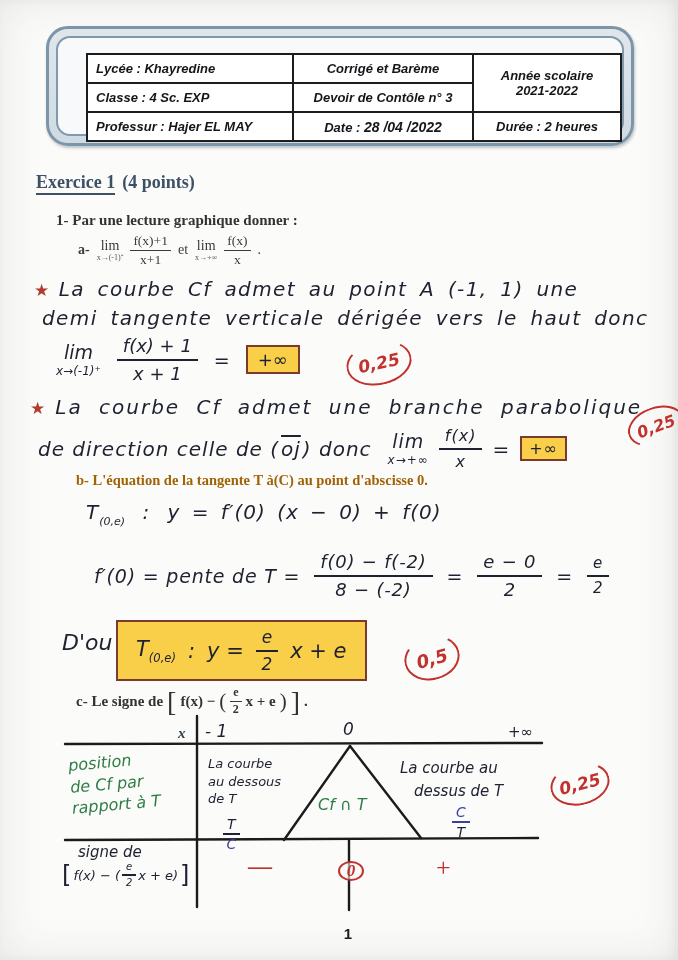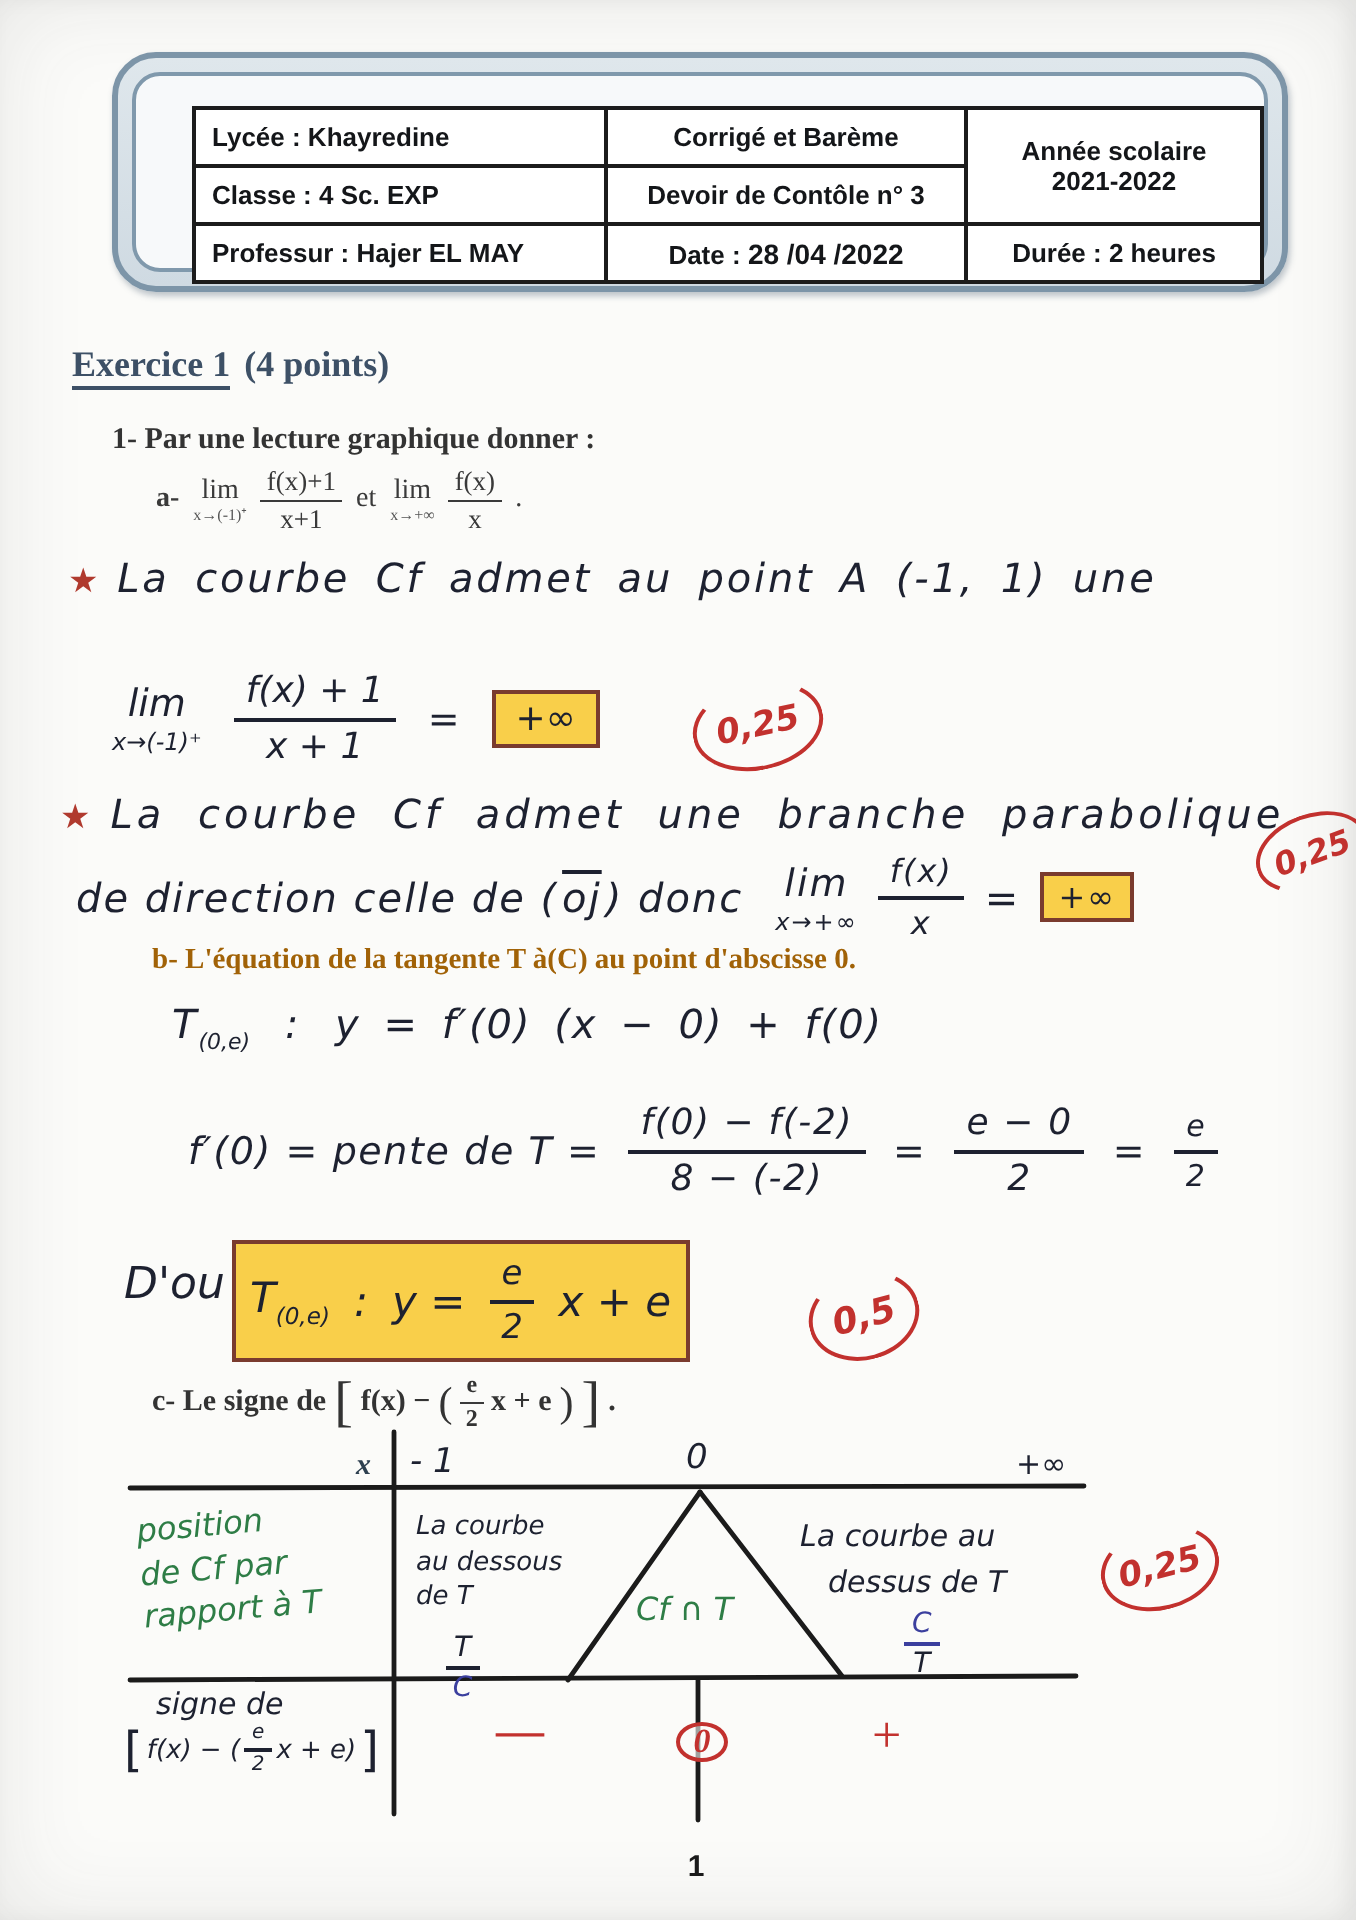--- a/index.html
+++ b/index.html
@@ -5,24 +5,25 @@
   * { margin:0; padding:0; box-sizing:border-box; }
   body { background:#d8d8d6; font-family:"Liberation Serif", serif; }
   .page {
     position:relative; width:678px; height:960px; margin:0 auto;
     background:#fbfbf9; overflow:hidden;
     box-shadow: inset 0 0 45px rgba(60,60,60,0.10), inset -4px 0 10px rgba(0,0,0,0.05);
     color:#2b2b2b;
   }
   
   .hdr-outer {
-    position:absolute; left:56px; top:26px; width:588px; height:120px;
+    position:absolute; left:46px; top:26px; width:588px; height:120px;
     border:3px solid #7d95a8; border-radius:22px;
     background:linear-gradient(180deg,#dfe7ec,#cfdae2);
     box-shadow: 1px 2px 3px rgba(70,90,110,0.35);
+    font-style: italic;
   }
   .hdr-inner {
     position:absolute; left:7px; top:7px; right:7px; bottom:7px;
     border:2px solid #8099ac; border-radius:14px; background:#f7f9fa;
   }
   table.hdr { position:absolute; left:28px; top:15px; border-collapse:collapse;
     font-family:"Liberation Sans", sans-serif; font-weight:bold; font-size:13px; color:#141619; background:#fff; }
   table.hdr td { border:2px solid #1c1c1c; padding:2px 8px; vertical-align:middle; }
   td.c1 { width:206px; } td.c2 { width:180px; text-align:center; } td.c3 { width:148px; text-align:center; }
   table.hdr tr { height:29px; }
@@ -119,20 +120,21 @@
     <span class="pfrac">
         <span class="n">f(x)</span>
         <span class="d">x</span>
       </span>
     <span>.</span>
   </div>
 
   <div class="hw hw-line" style="position:absolute; left:34px; top:277px;">
     <span class="star">★</span><span>La courbe Cf admet au point A (-1, 1) une</span>
   </div>
+  <div class="hw hw-line" style="position:absolute; left:42px; top:306px;">demi tangente verticale dérigée vers le haut donc</div>
   <div class="hw" style="position:absolute; left:56px; top:336px; display:flex; align-items:center; gap:16px;">
     <span class="hwlim"><span class="op">lim</span><span class="s">x→(-1)⁺</span></span>
     <span class="hwfrac" style="font-size:18px;">
         <span class="n">f(x) + 1</span>
         <span class="d">x + 1</span>
       </span>
     <span style="font-size:19px;">=</span>
     <span class="ybox" style="font-size:18px;">+∞</span>
   </div>
   <div class="circle" style="left:346px; top:341px; width:66px; height:44px; transform:rotate(-12deg); font-size:17px; border-top-color:transparent;">0,25</div>
@@ -174,21 +176,21 @@
         <span class="d">2</span>
       </span>
     <span>=</span>
     <span class="hwfrac" style="font-size:15px;">
         <span class="n">e</span>
         <span class="d">2</span>
       </span>
   </div>
 
   <div class="hw" style="position:absolute; left:62px; top:630px; font-size:22px;">D'ou</div>
-  <div class="ybox hw" style="position:absolute; left:116px; top:620px; display:flex; align-items:center; gap:12px; font-size:21px; padding:6px 7px;justify-content:center;">
+  <div class="ybox hw" style="position:absolute; left:116px; top:620px; display:flex; align-items:center; gap:12px; font-size:21px; padding:6px 18px;justify-content:center;">
     <span><span>T</span><span class="sub">(0,e)</span></span>
     <span>:</span>
     <span>y =</span>
     <span class="hwfrac" style="font-size:17px;">
         <span class="n">e</span>
         <span class="d">2</span>
       </span>
     <span>x  + e</span>
   </div>
   <div class="circle" style="left:404px; top:636px; width:56px; height:44px; transform:rotate(-15deg); font-size:18px; border-top-color:transparent;">0,5</div>

